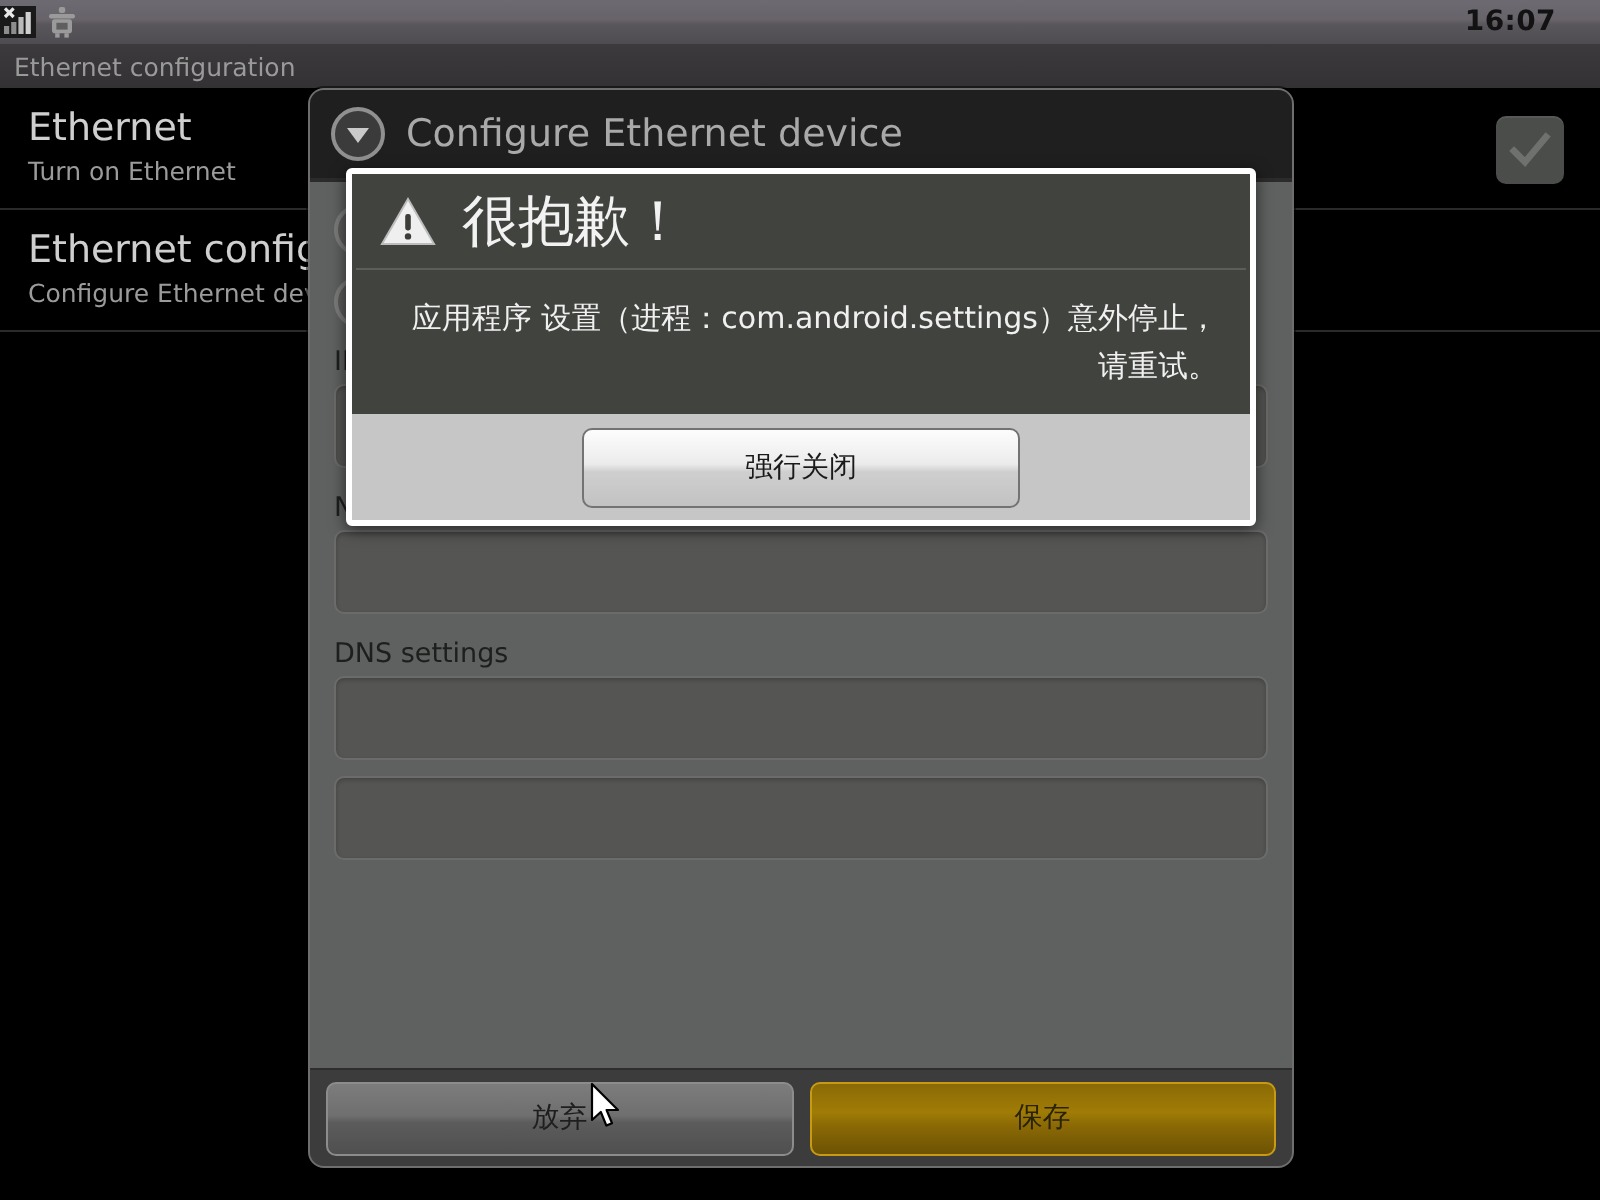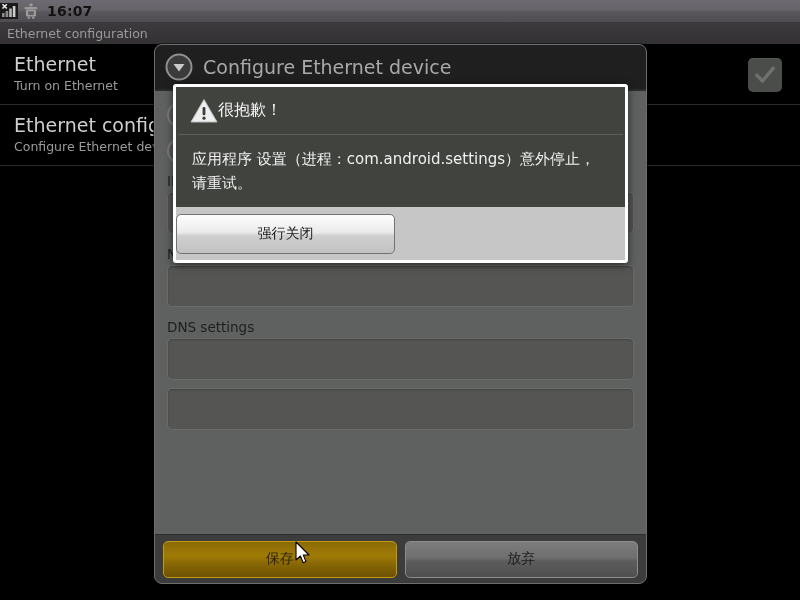--- a/index.html
+++ b/index.html
@@ -8,22 +8,22 @@
     background: #000;
     font-family: "DejaVu Sans", "Liberation Sans", sans-serif;
     overflow: hidden;
   }
   #screen { position: relative; width: 800px; height: 600px; background: #000; }
 
   
   .statusbar {
     position: absolute; left: 0; top: 0; width: 800px; height: 22px;
     background: linear-gradient(to bottom, #6e6a72 0%, #676369 45%, #5a575c 55%, #4f4c51 100%);
-    display: flex; align-items: center; justify-content: flex-start;
-    padding-right: 6px;
+    display: flex; align-items: center; justify-content: space-between;
+    padding-right: 22px;
   }
   .sb-icons { display: flex; align-items: center; gap: 5px; }
   .sig-icon { position: relative; width: 18px; height: 16px; display: block; }
   .sb-time {
     color: #121212; font-size: 14px; font-weight: bold; margin-left: 6px;
     letter-spacing: 0.2px; font-family: "DejaVu Sans", sans-serif;
   }
 
   
   .titlebar {
@@ -121,32 +121,32 @@
     position: absolute; left: 173px; top: 84px; width: 455px; height: 179px;
     background: #41433f;
     border: 3px solid #ffffff;
     border-radius: 3px;
     box-shadow: 0 2px 8px rgba(0,0,0,0.6);
     overflow: hidden;
   }
   .err-head { display: flex; align-items: center; height: 47px; padding-left: 14px; }
   .err-warn-icon { width: 28px; height: 26px; flex: 0 0 28px; }
   .err-title {
-    color: #f2f2f2; font-size: 16px; 
+    color: #f2f2f2; font-size: 28px; margin-left: 13px;
     font-family: Liberation Serif, serif;
   }
   .err-divider { height: 1px; background: #5c5e5a; margin: 0 2px; }
   .err-msg {
     color: #f0f0f0; font-size: 15px; line-height: 24px;
-    padding: 12px 16px 0 16px; font-family: "DejaVu Sans", sans-serif;
+    padding: 12px 16px 0 16px; font-family: "DejaVu Sans", sans-serif; text-align: right;
   }
   .err-btnbar {
     position: absolute; left: 0; bottom: 0; width: 100%; height: 53px;
     background: #c6c6c6;
-    display: flex; align-items: center; 
+    display: flex; align-items: center; justify-content: center;
   }
   .err-btn {
     width: 219px; height: 40px; border-radius: 5px;
     background: linear-gradient(to bottom, #fdfdfd 0%, #ebebeb 45%, #cfcfcf 55%, #c2c2c2 100%);
     border: 1px solid #737373;
     display: flex; align-items: center; justify-content: center;
     color: #1a1a1a; font-size: 14px; cursor: pointer;
     font-family: "DejaVu Sans", sans-serif;
   }
 
@@ -237,22 +237,22 @@
       <div class="field-label">Netmask</div>
       <div class="field-input"></div>
 
       <div class="field-label">DNS settings</div>
       <div class="field-input"></div>
 
       <div class="field-input"></div>
     </div>
 
     <div class="dlg-footer">
+      <div class="btn btn-discard">放弃</div>
       <div class="btn btn-save">保存</div>
-      <div class="btn btn-discard">放弃</div>
     </div>
   </div>
 
   <div class="errdlg">
     <div class="err-head">
       <span class="err-warn-icon">
         <svg width="28" height="26" viewBox="0 0 28 26">
           <path d="M14 1.5 L27 24 L1 24 Z" fill="#efefef" stroke="#bdbdbd" stroke-width="1"></path>
           <rect x="12.6" y="9" width="2.8" height="8.2" rx="1.2" fill="#3c3e3a"></rect>
           <circle cx="14" cy="20.2" r="1.6" fill="#3c3e3a"></circle>

